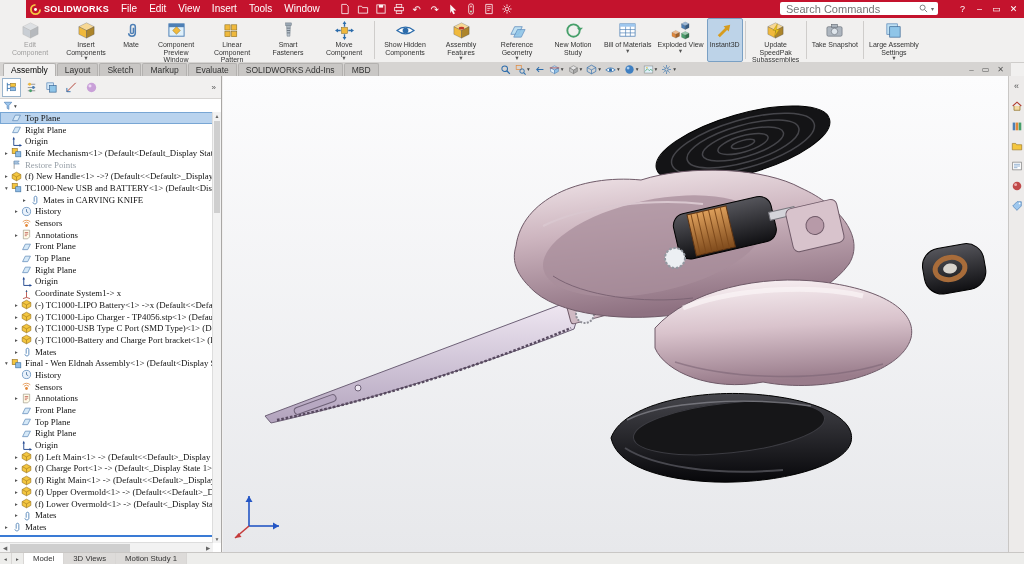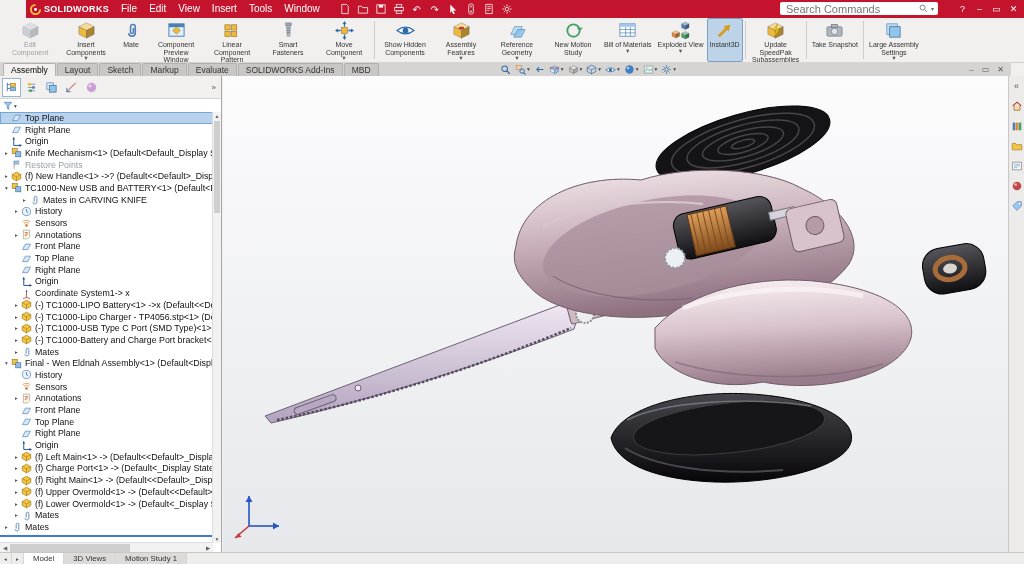--- a/index.html
+++ b/index.html
@@ -43,21 +43,21 @@
 
 .leftpanel{position:absolute;top:76px;left:0;width:222px;bottom:11px;background:#fff;border-right:1px solid #a9a7a5;box-sizing:border-box;}
 .lp-tabs{height:22px;background:#f1f0ef;border-bottom:1px solid #d6d4d2;display:flex;align-items:center;gap:1px;padding:0 2px;}
 .lptab{width:17px;height:17px;display:flex;align-items:center;justify-content:center;border:1px solid transparent;}
 .lptab svg{width:13px;height:13px;}
 .lptab.active{background:#fff;border-color:#9ab4cc;}
 .lp-chevron{margin-left:auto;font-size:8px;color:#555;padding-right:3px;}
 .lp-filter{height:14px;display:flex;align-items:center;padding-left:3px;gap:1px;}
 .lp-filter svg{width:10px;height:10px;}
 .lp-filter .fc{font-size:5.5px;color:#444;}
-.tree{position:absolute;top:36px;left:0;right:8px;bottom:10px;overflow:hidden;}
+.tree{position:absolute;top:36px;left:0;right:8px;bottom:10px;overflow:hidden;font-family:Liberation Serif, serif;}
 .trow{height:11.7px;display:flex;align-items:center;white-space:nowrap;font-size:8.8px;color:#111;}
 .trow .caret{width:9px;flex:none;font-size:5.5px;color:#555;text-align:center;}
 .trow .ticon{width:12px;height:11px;flex:none;}
 .trow .ticon svg{width:11px;height:11px;}
 .trow .tlabel{margin-left:2px;overflow:hidden;}
 .trow.sel{background:#b9d3ee;outline:1px solid #78a6d4;outline-offset:-1px;}
 .trow.gray .tlabel{color:#98a0a8;}
 .rollback{height:2px;background:#3a7bd5;margin-top:2px;}
 .vscroll{position:absolute;top:36px;right:0;width:8px;bottom:10px;background:#f2f2f2;border-left:1px solid #ddd;}
 .vthumb{position:absolute;top:9px;left:1px;right:1px;height:92px;background:#cfcfcf;}

